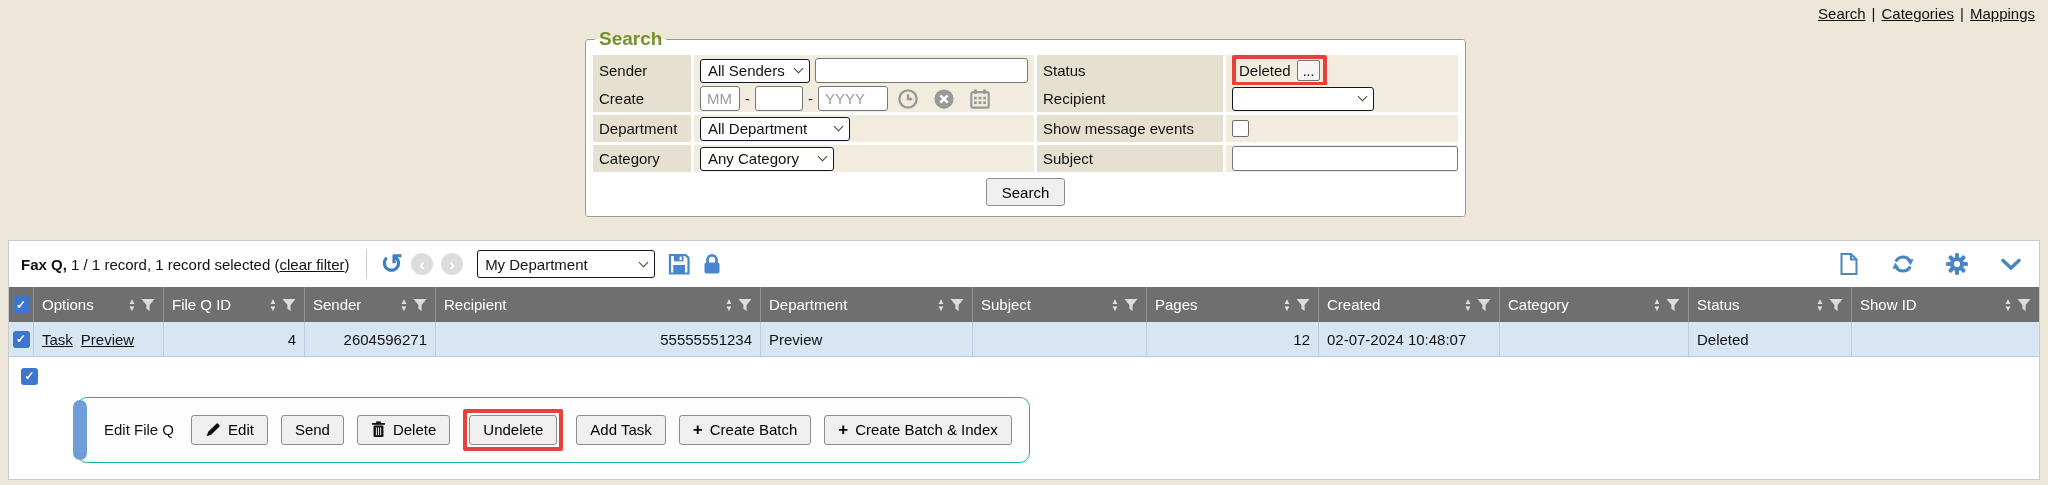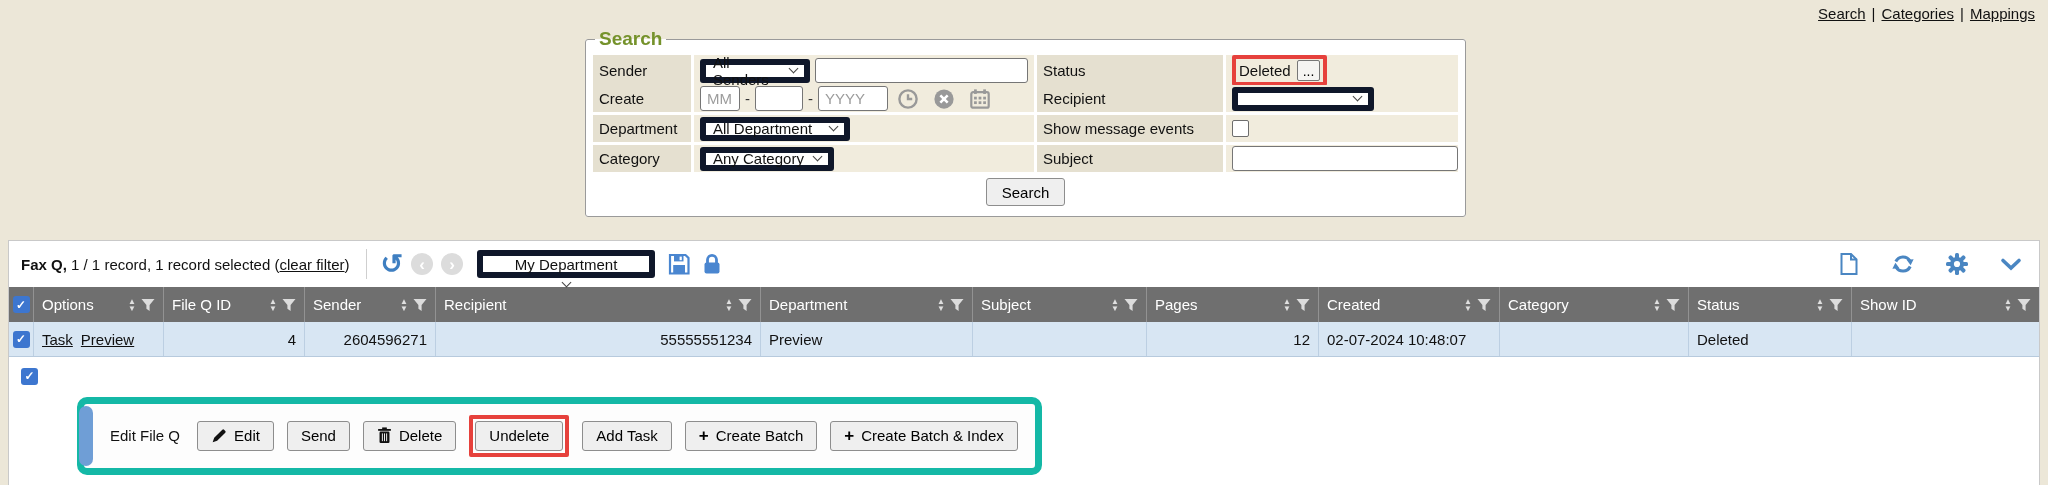--- a/index.html
+++ b/index.html
@@ -32,21 +32,21 @@
     display:grid; grid-template-columns:98px 340px 186px 1fr;
     column-gap:3px; margin-bottom:3px; height:27px;
   }
   .cell { display:flex; align-items:center; padding:0 6px; }
   .cell.lbl { background:#e5e0d0; }
   .cell.fld { background:#f1ecdd; gap:5px; }
   .btn-row { background:#fff; height:34px; display:flex; align-items:center; justify-content:center; }
 
   .ui-select {
     display:inline-flex; align-items:center; justify-content:space-between;
-    background:#fff; border:6px solid #0f172a; border-radius:3px;
+    background:#fff; border:1px solid #0f172a; border-radius:3px;
     height:24px; padding:0 7px; cursor:pointer; gap:10px;
   }
   .chev {
     width:7px; height:7px; border-right:1.8px solid #444; border-bottom:1.8px solid #444;
     transform:rotate(45deg); margin-top:-4px; flex-shrink:0;
   }
   input[type=text] {
     height:25px; border:1px solid #767676; border-radius:3px;
     font-family:"Liberation Sans", sans-serif; font-size:15px; padding:0 6px; background:#fff;
   }
@@ -80,21 +80,21 @@
   .toolbar .title { white-space:nowrap; }
   .toolbar .title b { font-weight:bold; }
   .toolbar .title a { text-decoration:underline; cursor:pointer; }
   .tb-divider { width:1px; height:30px; background:#cfcfcf; margin:0 14px 0 16px; }
   .undo-glyph { color:#3f7fc1; font-size:27px; font-weight:bold; line-height:26px; cursor:pointer; }
   .nav-circle {
     width:22px; height:22px; border-radius:50%; background:#dcdcdc; color:#fff;
     display:inline-flex; align-items:center; justify-content:center;
     font-size:17px; font-weight:bold; line-height:1; margin-left:8px; cursor:default;
   }
-  .toolbar .ui-select.view { width:178px; height:28px; margin:0 12px 0 14px;flex-direction:column; }
+  .toolbar .ui-select.view { width:178px; height:28px; margin:0 12px 0 14px; }
   .tb-icon { display:inline-flex; cursor:pointer; }
   .tb-icon + .tb-icon { margin-left:9px; }
   .right-icons { margin-left:auto; display:flex; align-items:center; gap:21px; }
 
   
   .hdr-row { display:flex; height:35px; background:#6f6f6f; color:#fff; }
   .hdr-cell {
     display:flex; align-items:center; padding:0 8px;
     border-right:1px solid #929292; flex-shrink:0; overflow:hidden;
   }
@@ -118,21 +118,21 @@
     width:17px; height:17px; border-radius:3px; background:#3d76cf;
     display:inline-flex; align-items:center; justify-content:center;
     color:#fff; font-size:12px; font-weight:bold; cursor:pointer; flex-shrink:0;
   }
 
   
   .grid-footer { padding:9px 0 16px 12px; background:#fff; }
   .edit-panel {
     position:relative; display:inline-flex; align-items:center; gap:13px;
     margin:12px 0 0 56px; padding:11px 17px 11px 26px;
-    background:#fdfdfd; border:7px solid #14b8a6; border-radius:10px;
+    background:#fdfdfd; border:1px solid #14b8a6; border-radius:10px;
   }
   .edit-panel::before {
     content:""; position:absolute; left:-5px; top:2px; bottom:2px; width:14px;
     background:#6f9ed6; border-radius:7px;
   }
   .panel-label { margin-right:4px; }
   .plus-glyph { font-weight:bold; font-size:17px; line-height:1; }
   .red-annot.btn-wrap { padding:2px;align-items:center; }
 </style>
 </head>

